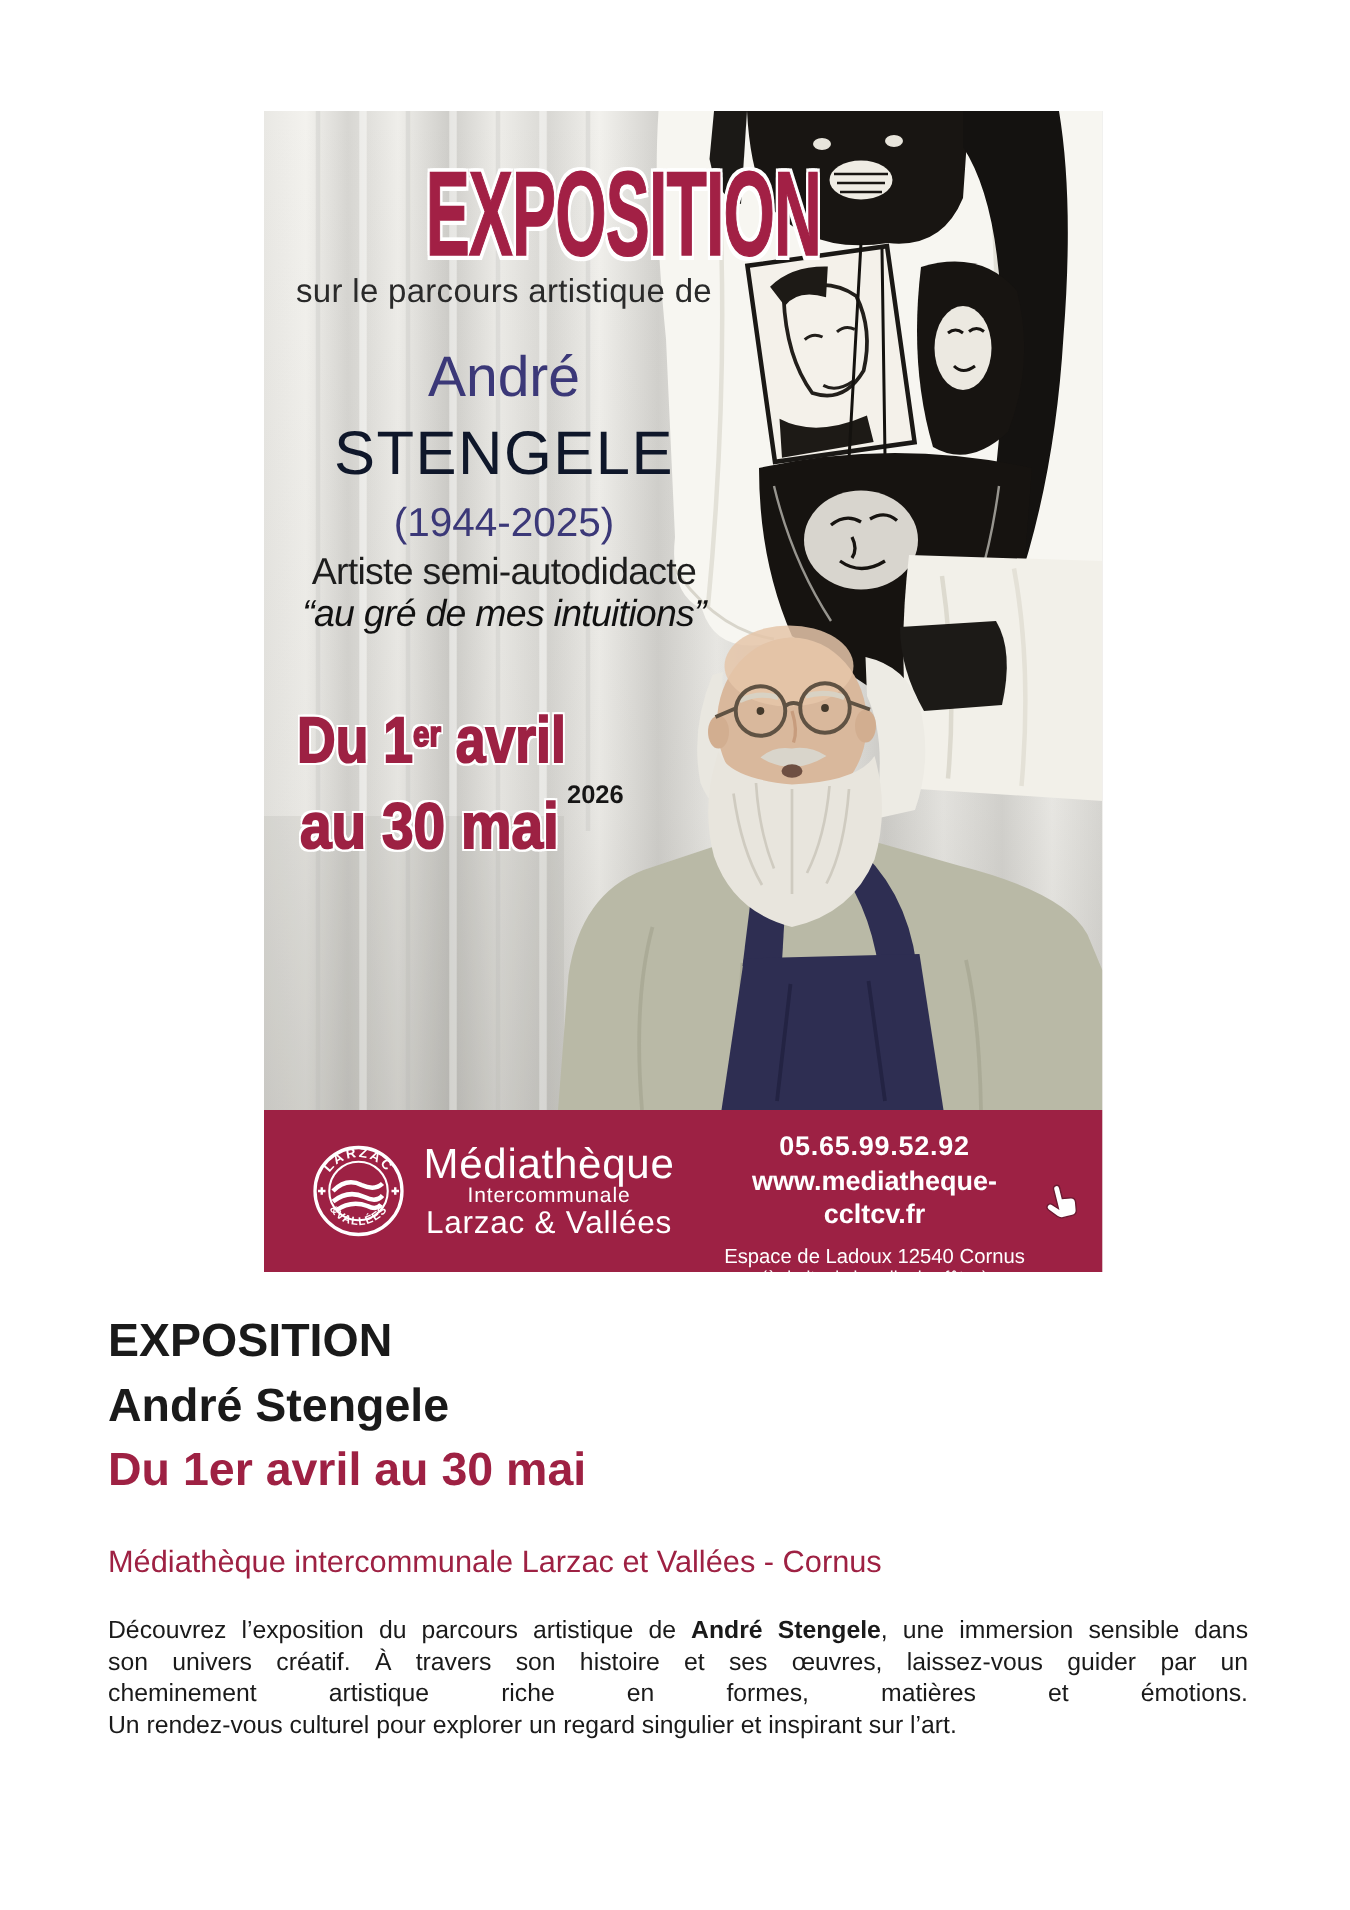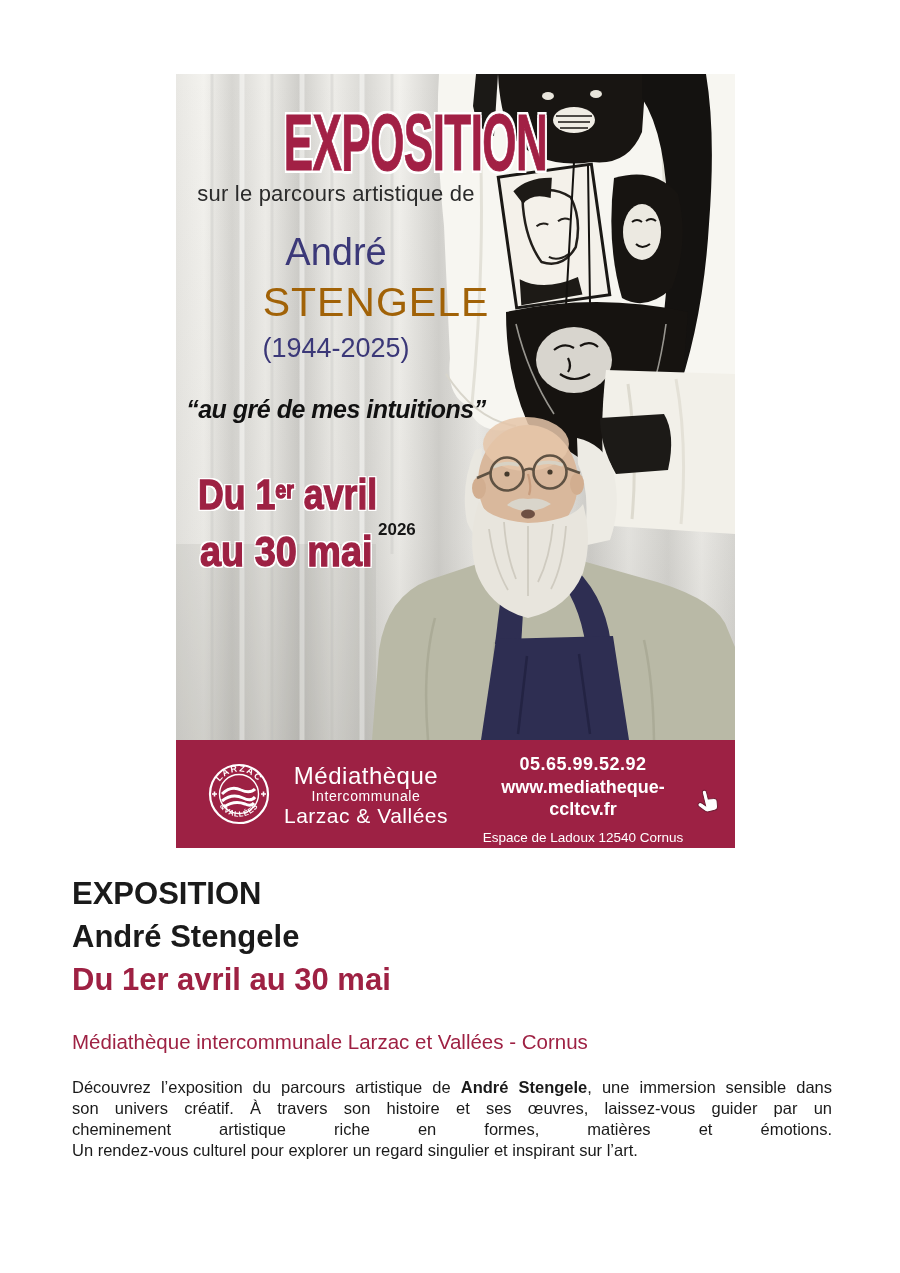--- a/index.html
+++ b/index.html
@@ -18,40 +18,40 @@
               -3px 0 0 #fff,3px 0 0 #fff,0 -3px 0 #fff,0 3px 0 #fff; }
   .outline2 { text-shadow:-2px -2px 0 #fff,2px -2px 0 #fff,-2px 2px 0 #fff,2px 2px 0 #fff,
               -2px 0 0 #fff,2px 0 0 #fff,0 -2px 0 #fff,0 2px 0 #fff; }
 
   .p-title { top:26px; line-height:86px; }
   .p-title .squeeze { display:inline-block; transform:scaleX(0.55); transform-origin:center top;
             font-size:80px; font-weight:700; letter-spacing:-1px; color:#a22045;
             -webkit-text-stroke:1px #a22045; white-space:nowrap; }
   .p-sub { top:107px; font-size:22px; color:#2a2a2a; letter-spacing:0.2px; }
   .p-andre { top:157px; font-size:38px; color:#3b3878; }
-  .p-stengele { top:205px; font-size:41px; color:#a16207; letter-spacing:1px;padding-left:40px; }
+  .p-stengele { top:205px; font-size:41px; color:#0f172a; letter-spacing:1px; }
   .p-years { top:259px; font-size:27px; color:#3b3878; }
   .p-artiste { top:293px; font-size:25px; color:#1d1d1d; letter-spacing:-0.5px; }
-  .p-quote { top:321px; font-size:25px; font-style:italic; color:#111; letter-spacing:-0.5px;font-weight:bold; }
+  .p-quote { top:321px; font-size:25px; font-style:italic; color:#111; letter-spacing:-0.5px; }
 
   .p-date1 { left:22px; top:395px; white-space:nowrap; }
   .p-date2 { left:24px; top:452px; white-space:nowrap; }
   .dsqueeze { display:inline-block; transform-origin:left top; font-size:43px; font-weight:700;
               color:#9d2143; -webkit-text-stroke:1.3px #9d2143; line-height:50px; }
   .p-date1 .dsqueeze { transform:scaleX(0.83); }
   .p-date2 .dsqueeze { transform:scaleX(0.88); }
   .d-sup { font-size:0.55em; position:relative; top:-0.45em; }
   .p-year { left:202px; top:446px; font-size:17px; font-weight:600; color:#161616; }
 
   
   .banner { position:absolute; left:0; top:666px; width:559px; height:108px;
             background:#9d2144; z-index:4; }
   .logo { position:absolute; left:31px; top:22px; }
   .org { position:absolute; left:90px; top:20px; width:200px; text-align:center; color:#fff; }
-  .org-name { font-size:24px; line-height:31px; letter-spacing:0.5px; }
+  .org-name { font-size:28px; line-height:31px; letter-spacing:0.5px; }
   .org-sub { font-size:14px; line-height:11px; letter-spacing:0.6px; }
   .org-region { font-size:21px; line-height:27px; letter-spacing:0.5px; }
   .contact { position:absolute; left:292px; top:13px; width:230px; text-align:center; color:#fff; }
   .phone { font-size:18px; font-weight:700; line-height:23px; letter-spacing:0.5px; }
   .site { font-size:18px; font-weight:700; line-height:22px; }
   .addr { margin-top:10px; font-size:13.5px; line-height:15px; }
   .note { font-size:11.5px; line-height:14px; }
   .cursor { position:absolute; left:520px; top:48px; }
 
   
@@ -172,20 +172,21 @@
     </g>
   </svg>
 
   <div class="ptxt pcol p-title">
     <span class="squeeze outline3">EXPOSITION</span>
   </div>
   <div class="ptxt pcol p-sub">sur le parcours artistique de</div>
   <div class="ptxt pcol p-andre">André</div>
   <div class="ptxt pcol p-stengele">STENGELE</div>
   <div class="ptxt pcol p-years">(1944-2025)</div>
+  <div class="ptxt pcol p-artiste">Artiste semi-autodidacte</div>
   <div class="ptxt pcol p-quote">“au gré de mes intuitions”</div>
 
   <div class="ptxt p-date1">
     <span class="dsqueeze outline2"><span>Du 1</span><span class="d-sup">er</span><span> avril</span></span>
   </div>
   <div class="ptxt p-year">2026</div>
   <div class="ptxt p-date2">
     <span class="dsqueeze outline2">au 30 mai</span>
   </div>
 

